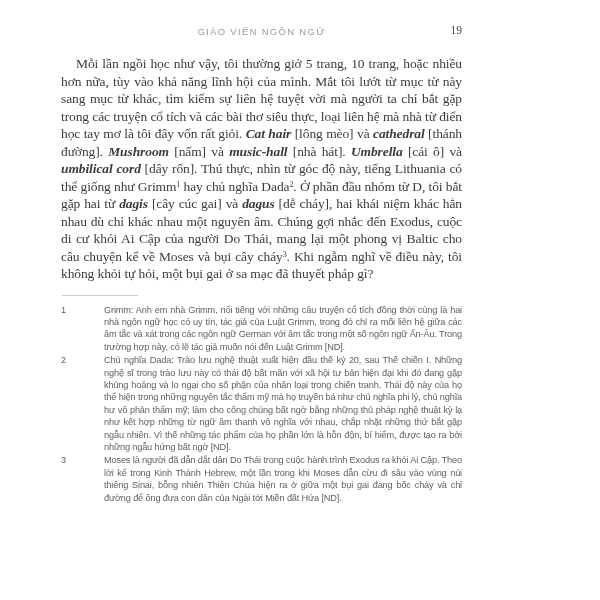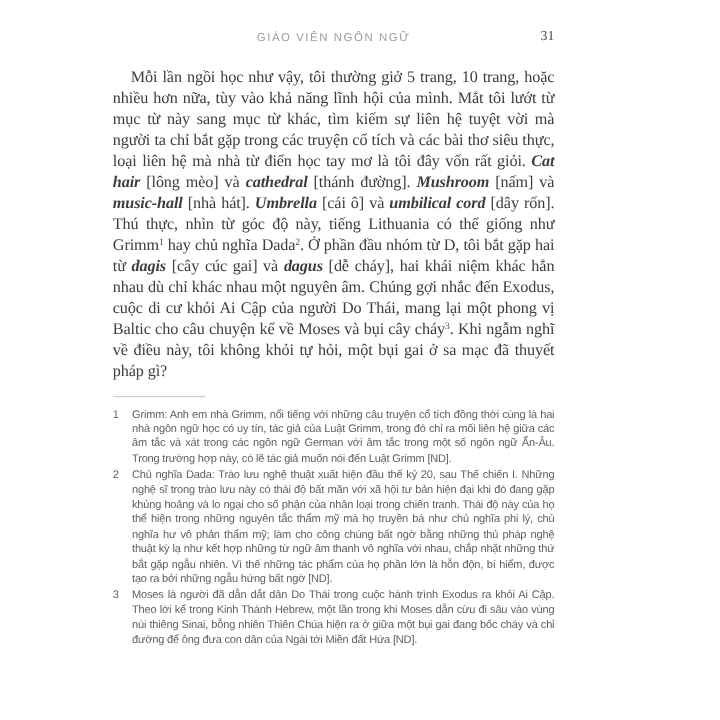--- a/index.html
+++ b/index.html
@@ -9,21 +9,21 @@
     --header-text:#9a9a9a;
     --page-number:#4a4a4a;
     --separator:#cccccc;
   }
   html,body{margin:0;padding:0;background:var(--background);}
   .page{
     position:relative;
     width:600px;height:600px;
     background:var(--background);
     box-sizing:border-box;
-    padding:24px 138px 0 94px;
+    padding:24px 138px 0 61px;
     overflow:hidden;
     font-family:"Liberation Serif", serif;
   }
   .running-header{
     position:relative;
     height:18px;
   }
   .running-title{
     display:block;
     text-align:center;
@@ -63,29 +63,29 @@
   }
   .footnotes{
     font-family:"Liberation Sans", sans-serif;
     font-size:9.2px;
     line-height:12.4px;
     letter-spacing:-0.15px;
     color:var(--footnote-text);
   }
   .fn-row{display:flex;margin-bottom:1px;}
   .fn-num{flex:none;width:16px;}
-  .fn-text{flex:1;text-align:justify;}
+  .fn-text{flex:1;text-align:justify;margin-left:27px;}
 </style>
 </head>
 <body>
 
 <div class="page">
   <div class="running-header">
     <span class="running-title">GIÁO VIÊN NGÔN NGỮ</span>
-    <span class="page-number">31</span>
+    <span class="page-number">19</span>
   </div>
 
   <div class="body-paragraph" id="body-paragraph"><span>Mỗi lần ngồi học như vậy, tôi thường giở 5 trang, 10 trang, hoặc nhiều hơn nữa, tùy vào khả năng lĩnh hội của mình. Mắt tôi lướt từ mục từ này sang mục từ khác, tìm kiếm sự liên hệ tuyệt vời mà người ta chỉ bắt gặp trong các truyện cổ tích và các bài thơ siêu thực, loại liên hệ mà nhà từ điển học tay mơ là tôi đây vốn rất giỏi. </span><span class="it">Cat hair</span><span> [lông mèo] và </span><span class="it">cathedral</span><span> [thánh đường]. </span><span class="it">Mushroom</span><span> [nấm] và </span><span class="it">music-hall</span><span> [nhà hát]. </span><span class="it">Umbrella</span><span> [cái ô] và </span><span class="it">umbilical cord</span><span> [dây rốn]. Thú thực, nhìn từ góc độ này, tiếng Lithuania có thể giống như Grimm</span><span class="sup">1</span><span> hay chủ nghĩa Dada</span><span class="sup">2</span><span>. Ở phần đầu nhóm từ D, tôi bắt gặp hai từ </span><span class="it">dagis</span><span> [cây cúc gai] và </span><span class="it">dagus</span><span> [dễ cháy], hai khái niệm khác hẳn nhau dù chỉ khác nhau một nguyên âm. Chúng gợi nhắc đến Exodus, cuộc di cư khỏi Ai Cập của người Do Thái, mang lại một phong vị Baltic cho câu chuyện kể về Moses và bụi cây cháy</span><span class="sup">3</span><span>. Khi ngẫm nghĩ về điều này, tôi không khỏi tự hỏi, một bụi gai ở sa mạc đã thuyết pháp gì?</span></div>
 
   <div class="fn-sep"></div>
 
   <div class="footnotes" id="footnotes">
       <div class="fn-row">
         <div class="fn-num">1</div>
         <div class="fn-text">Grimm: Anh em nhà Grimm, nổi tiếng với những câu truyện cổ tích đồng thời cùng là hai nhà ngôn ngữ học có uy tín, tác giả của Luật Grimm, trong đó chỉ ra mối liên hệ giữa các âm tắc và xát trong các ngôn ngữ German với âm tắc trong một số ngôn ngữ Ấn-Âu. Trong trường hợp này, có lẽ tác giả muốn nói đến Luật Grimm [ND].</div>

